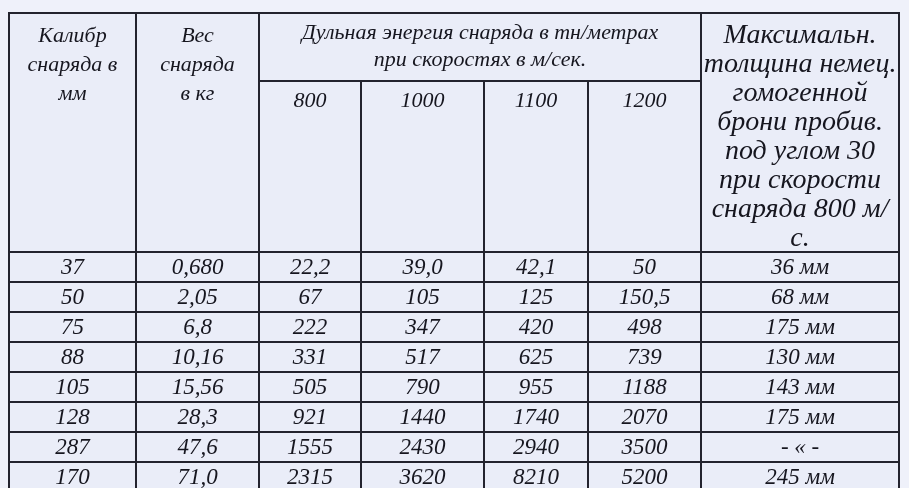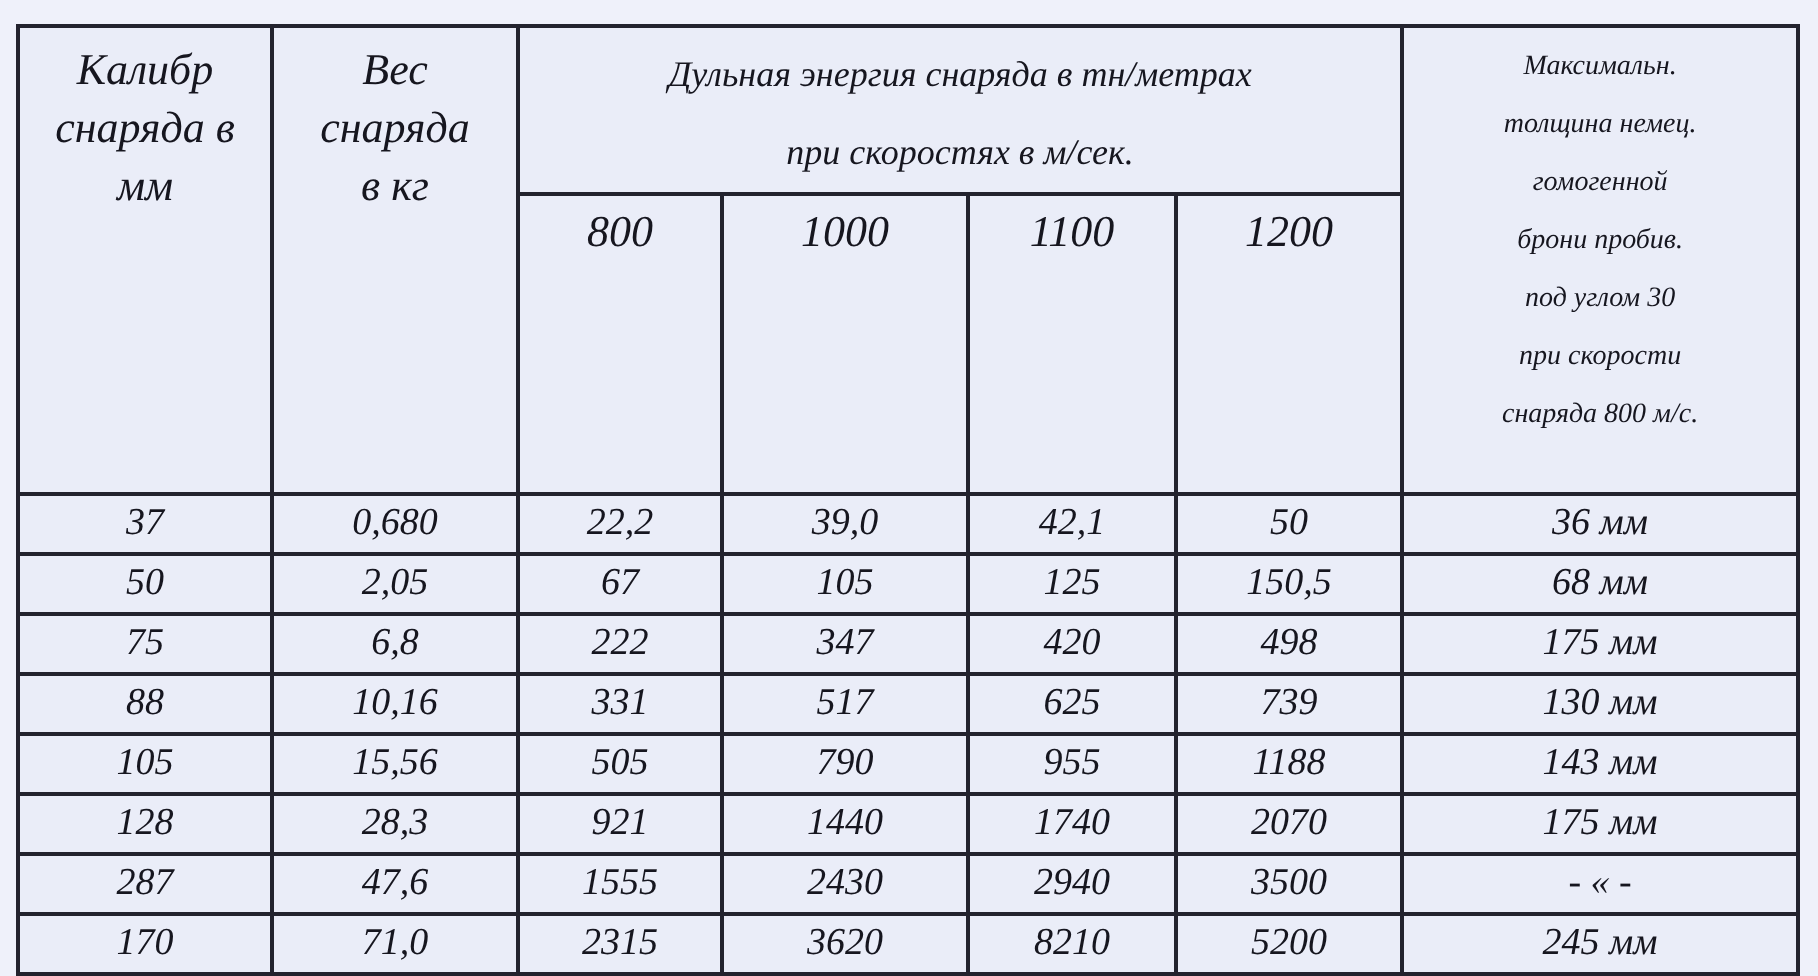--- a/index.html
+++ b/index.html
@@ -39,41 +39,41 @@
   col.c7 { width: 198px; }
 
   th.hdr {
     font-size: 22px;
     line-height: 29px;
     vertical-align: top;
     padding-top: 6px;
   }
   th.energy {
     height: 60px;
-    font-size: 18px;
-    line-height: 39px;
+    font-size: 22px;
+    line-height: 27px;
     vertical-align: top;
     padding-top: 4px;
   }
   tr.speed-row th {
     height: 150px;
     font-size: 22px;
     line-height: 26px;
     vertical-align: top;
     padding-top: 5px;
   }
   th.armor {
-    font-size: 14px;
+    font-size: 28px;
     line-height: 29px;
     vertical-align: top;
     padding-top: 5px;
   }
   tr.data-row td {
     height: 28px;
-    font-size: 19px;
+    font-size: 23px;
     line-height: 28px;
     vertical-align: middle;
   }
 </style>
 </head>
 <body>
 
 <div class="page">
   <table class="ballistics">
     <colgroup>

